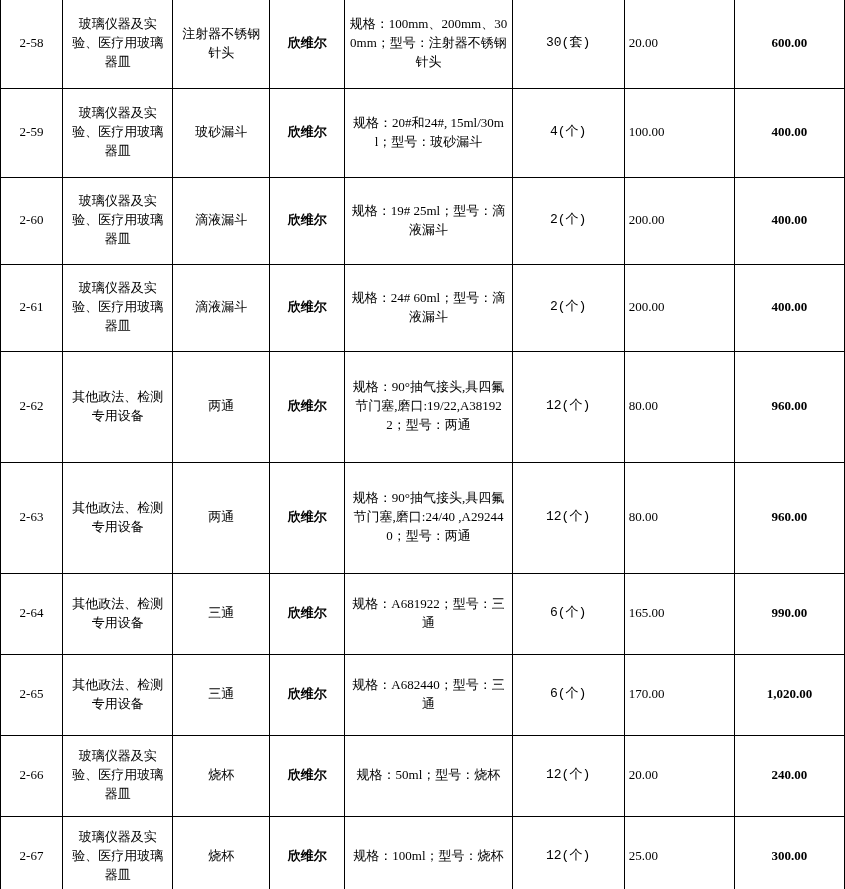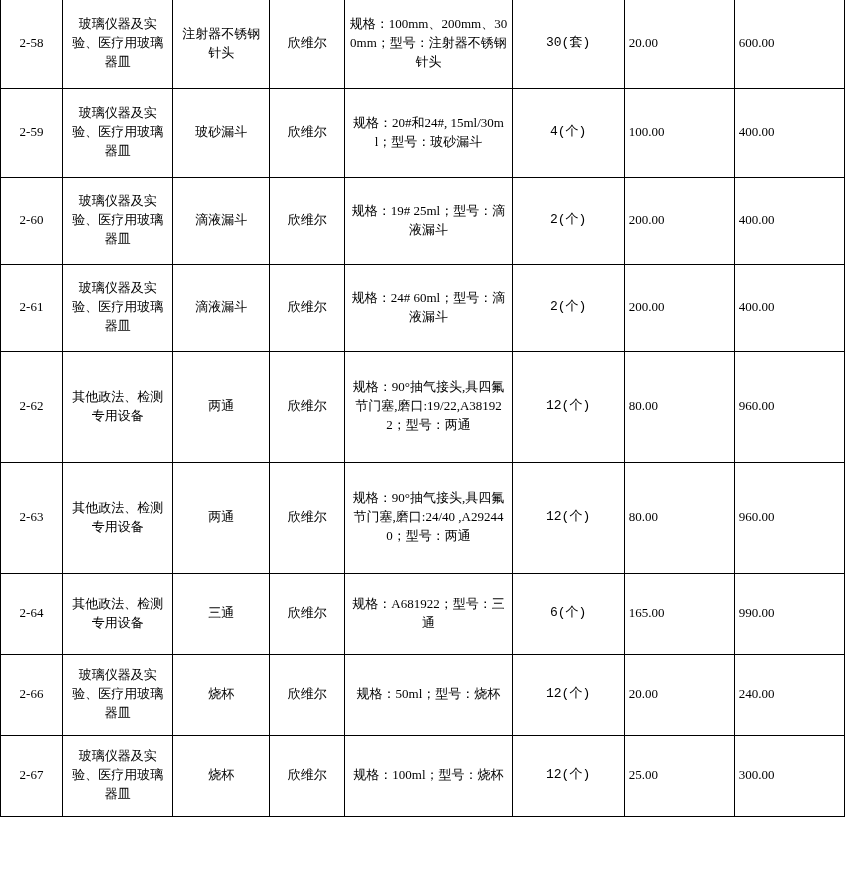--- a/index.html
+++ b/index.html
@@ -40,25 +40,25 @@
   col.c-name  { width: 97px; }
   col.c-brand { width: 75px; }
   col.c-spec  { width: 167px; }
   col.c-qty   { width: 112px; }
   col.c-price { width: 110px; }
   col.c-total { width: 110px; }
 
   td.code  { text-align: center; margin-left: 24px; }
   td.cat   { text-align: center; }
   td.name  { text-align: center; }
-  td.brand { text-align: center; }
+  td.brand { text-align: center; font-weight: bold; }
   td.spec  { text-align: center; margin-left: 40px; }
   td.qty   { text-align: center; font-family: Liberation Mono, monospace; }
   td.price { text-align: left; padding-right: 9px; }
-  td.total { text-align: left; padding-right: 9px; }
+  td.total { text-align: center; padding-right: 9px; font-weight: bold; }
 
   .num { font-family: "Liberation Serif", "DejaVu Serif", serif; }
 
   
   tr.clipped td {
     border-top: none;
   }
 </style>
 </head>
 <body>
@@ -147,20 +147,30 @@
         <td class="code">2-64</td>
         <td class="cat">其他政法、检测专用设备</td>
         <td class="name">三通</td>
         <td class="brand">欣维尔</td>
         <td class="spec">规格：A681922；型号：三通</td>
         <td class="qty">6(个)</td>
         <td class="price num">165.00</td>
         <td class="total num">990.00</td>
       </tr>
 
+      <tr style="height:81px;">
+        <td class="code">2-65</td>
+        <td class="cat">其他政法、检测专用设备</td>
+        <td class="name">三通</td>
+        <td class="brand">欣维尔</td>
+        <td class="spec">规格：A682440；型号：三通</td>
+        <td class="qty">6(个)</td>
+        <td class="price num">170.00</td>
+        <td class="total num">1,020.00</td>
+      </tr>
 
       <tr style="height:81px;">
         <td class="code">2-66</td>
         <td class="cat">玻璃仪器及实验、医疗用玻璃器皿</td>
         <td class="name">烧杯</td>
         <td class="brand">欣维尔</td>
         <td class="spec">规格：50ml；型号：烧杯</td>
         <td class="qty">12(个)</td>
         <td class="price num">20.00</td>
         <td class="total num">240.00</td>

